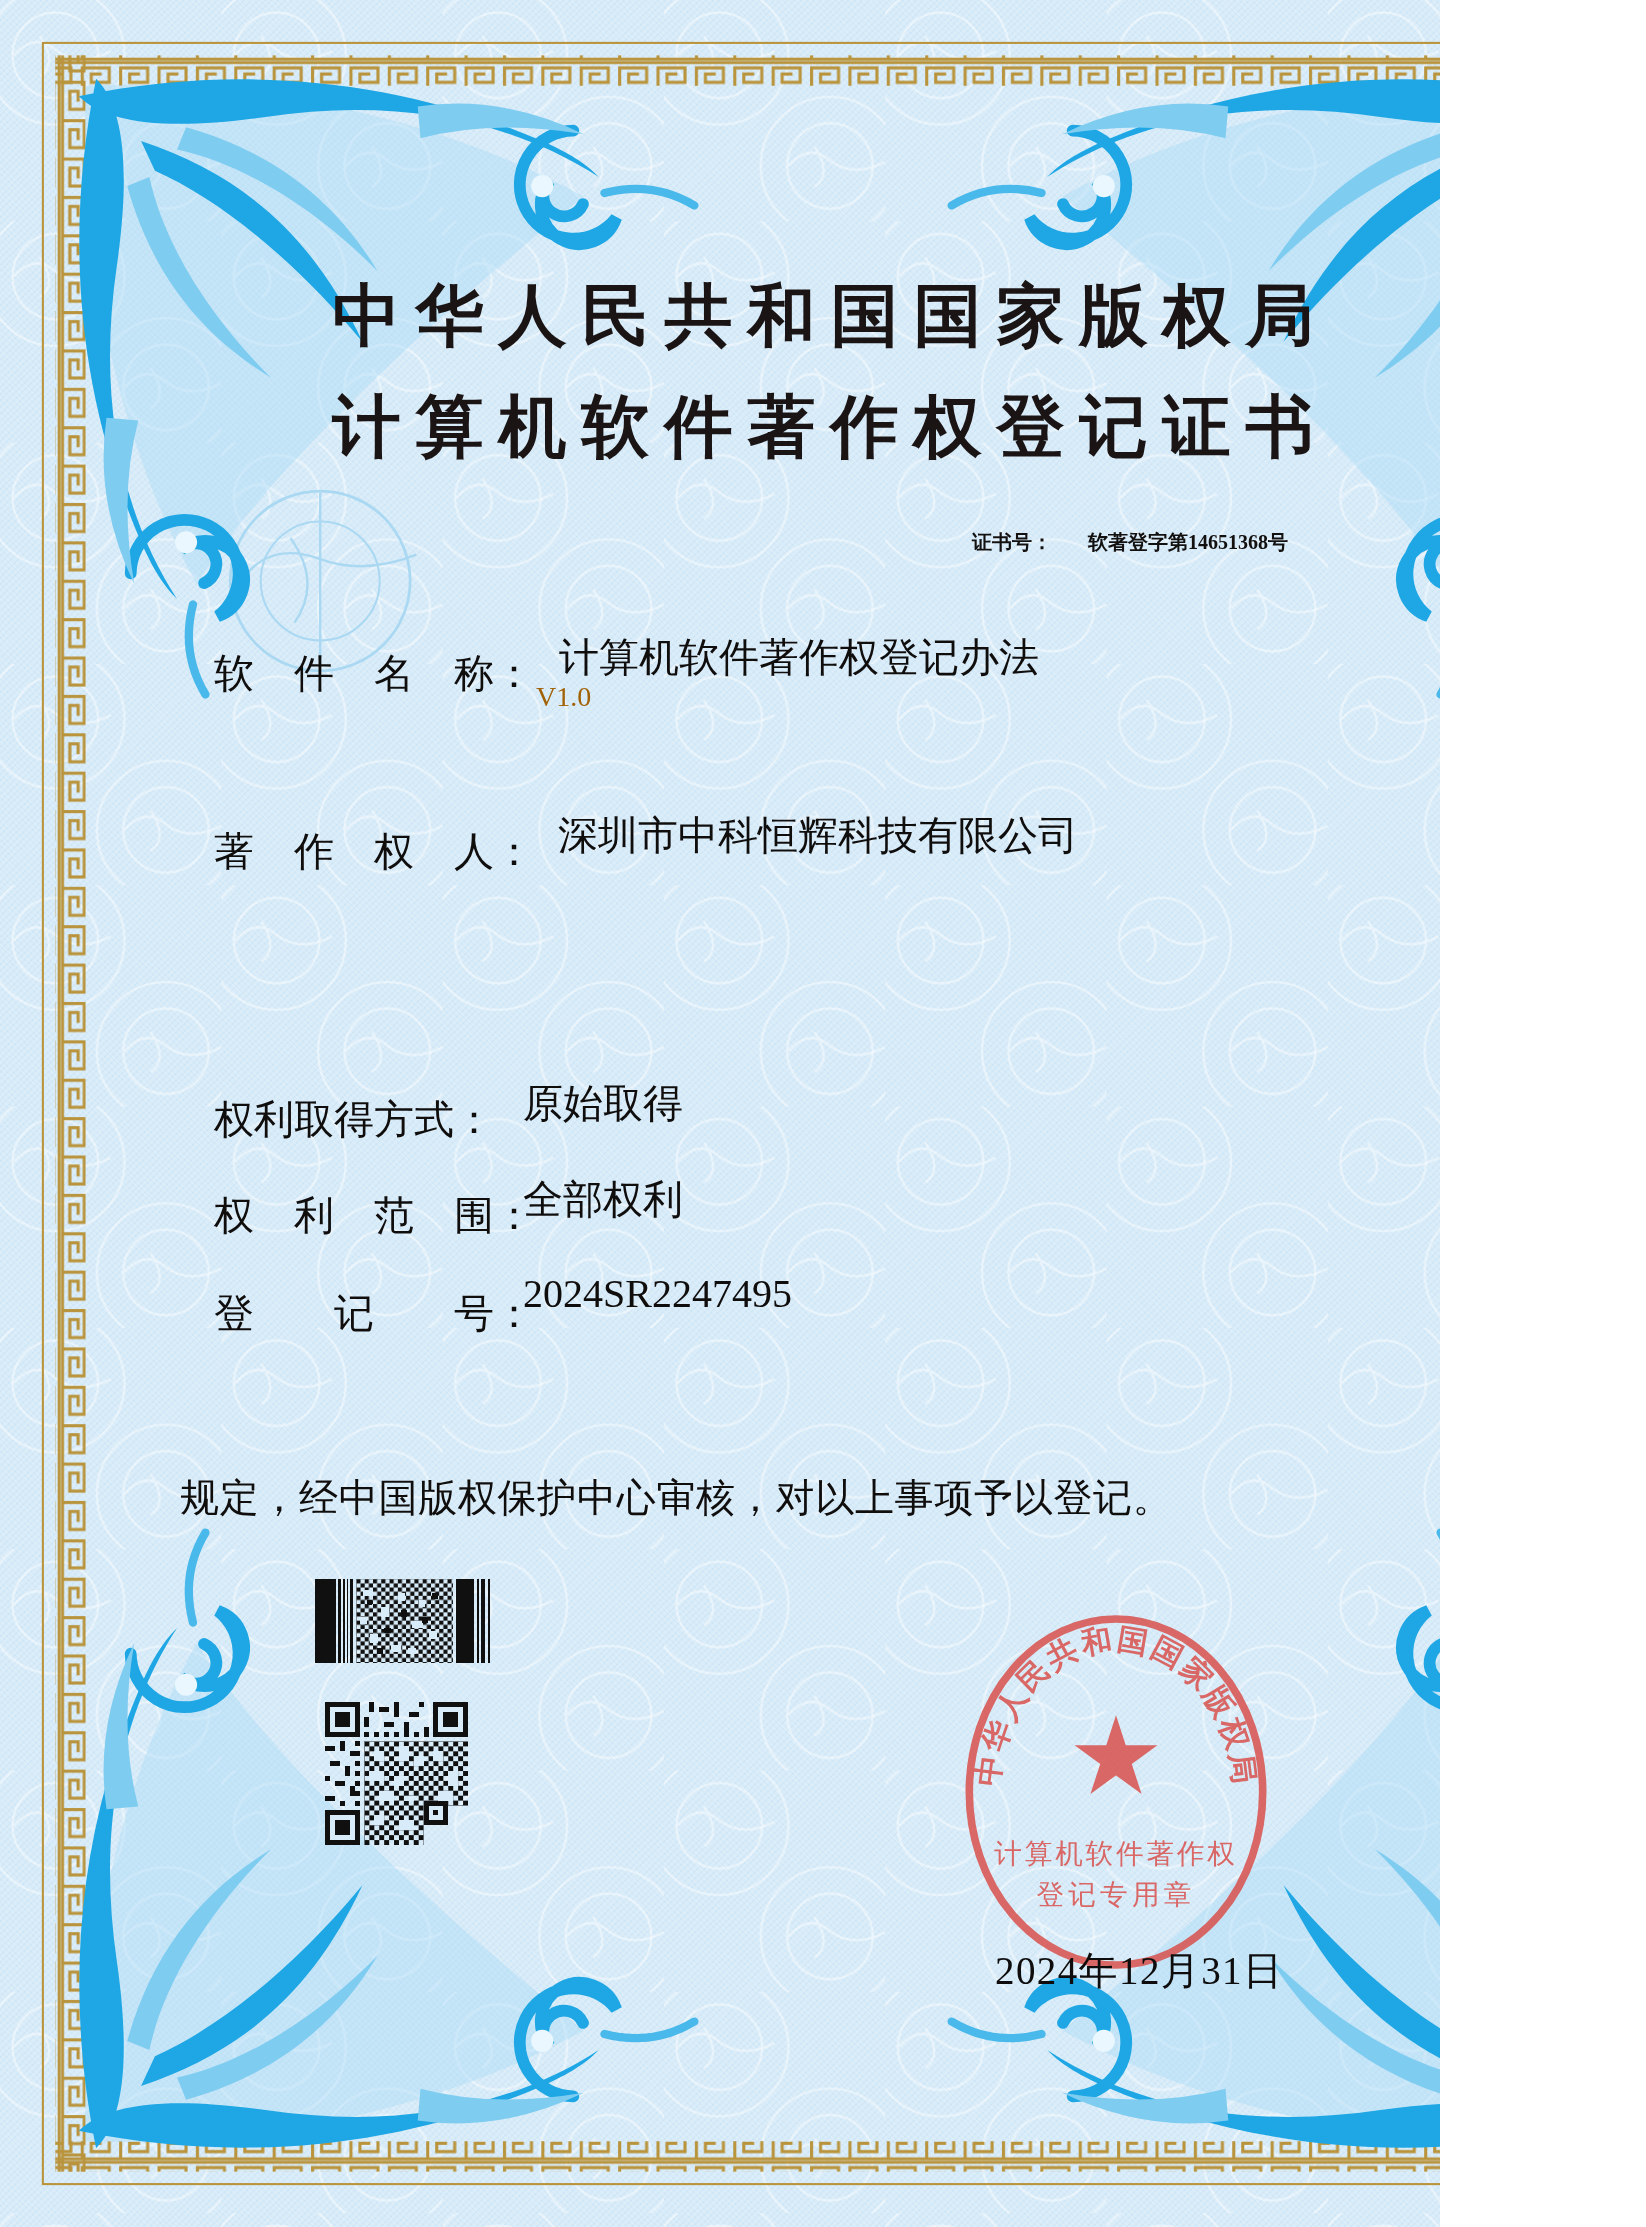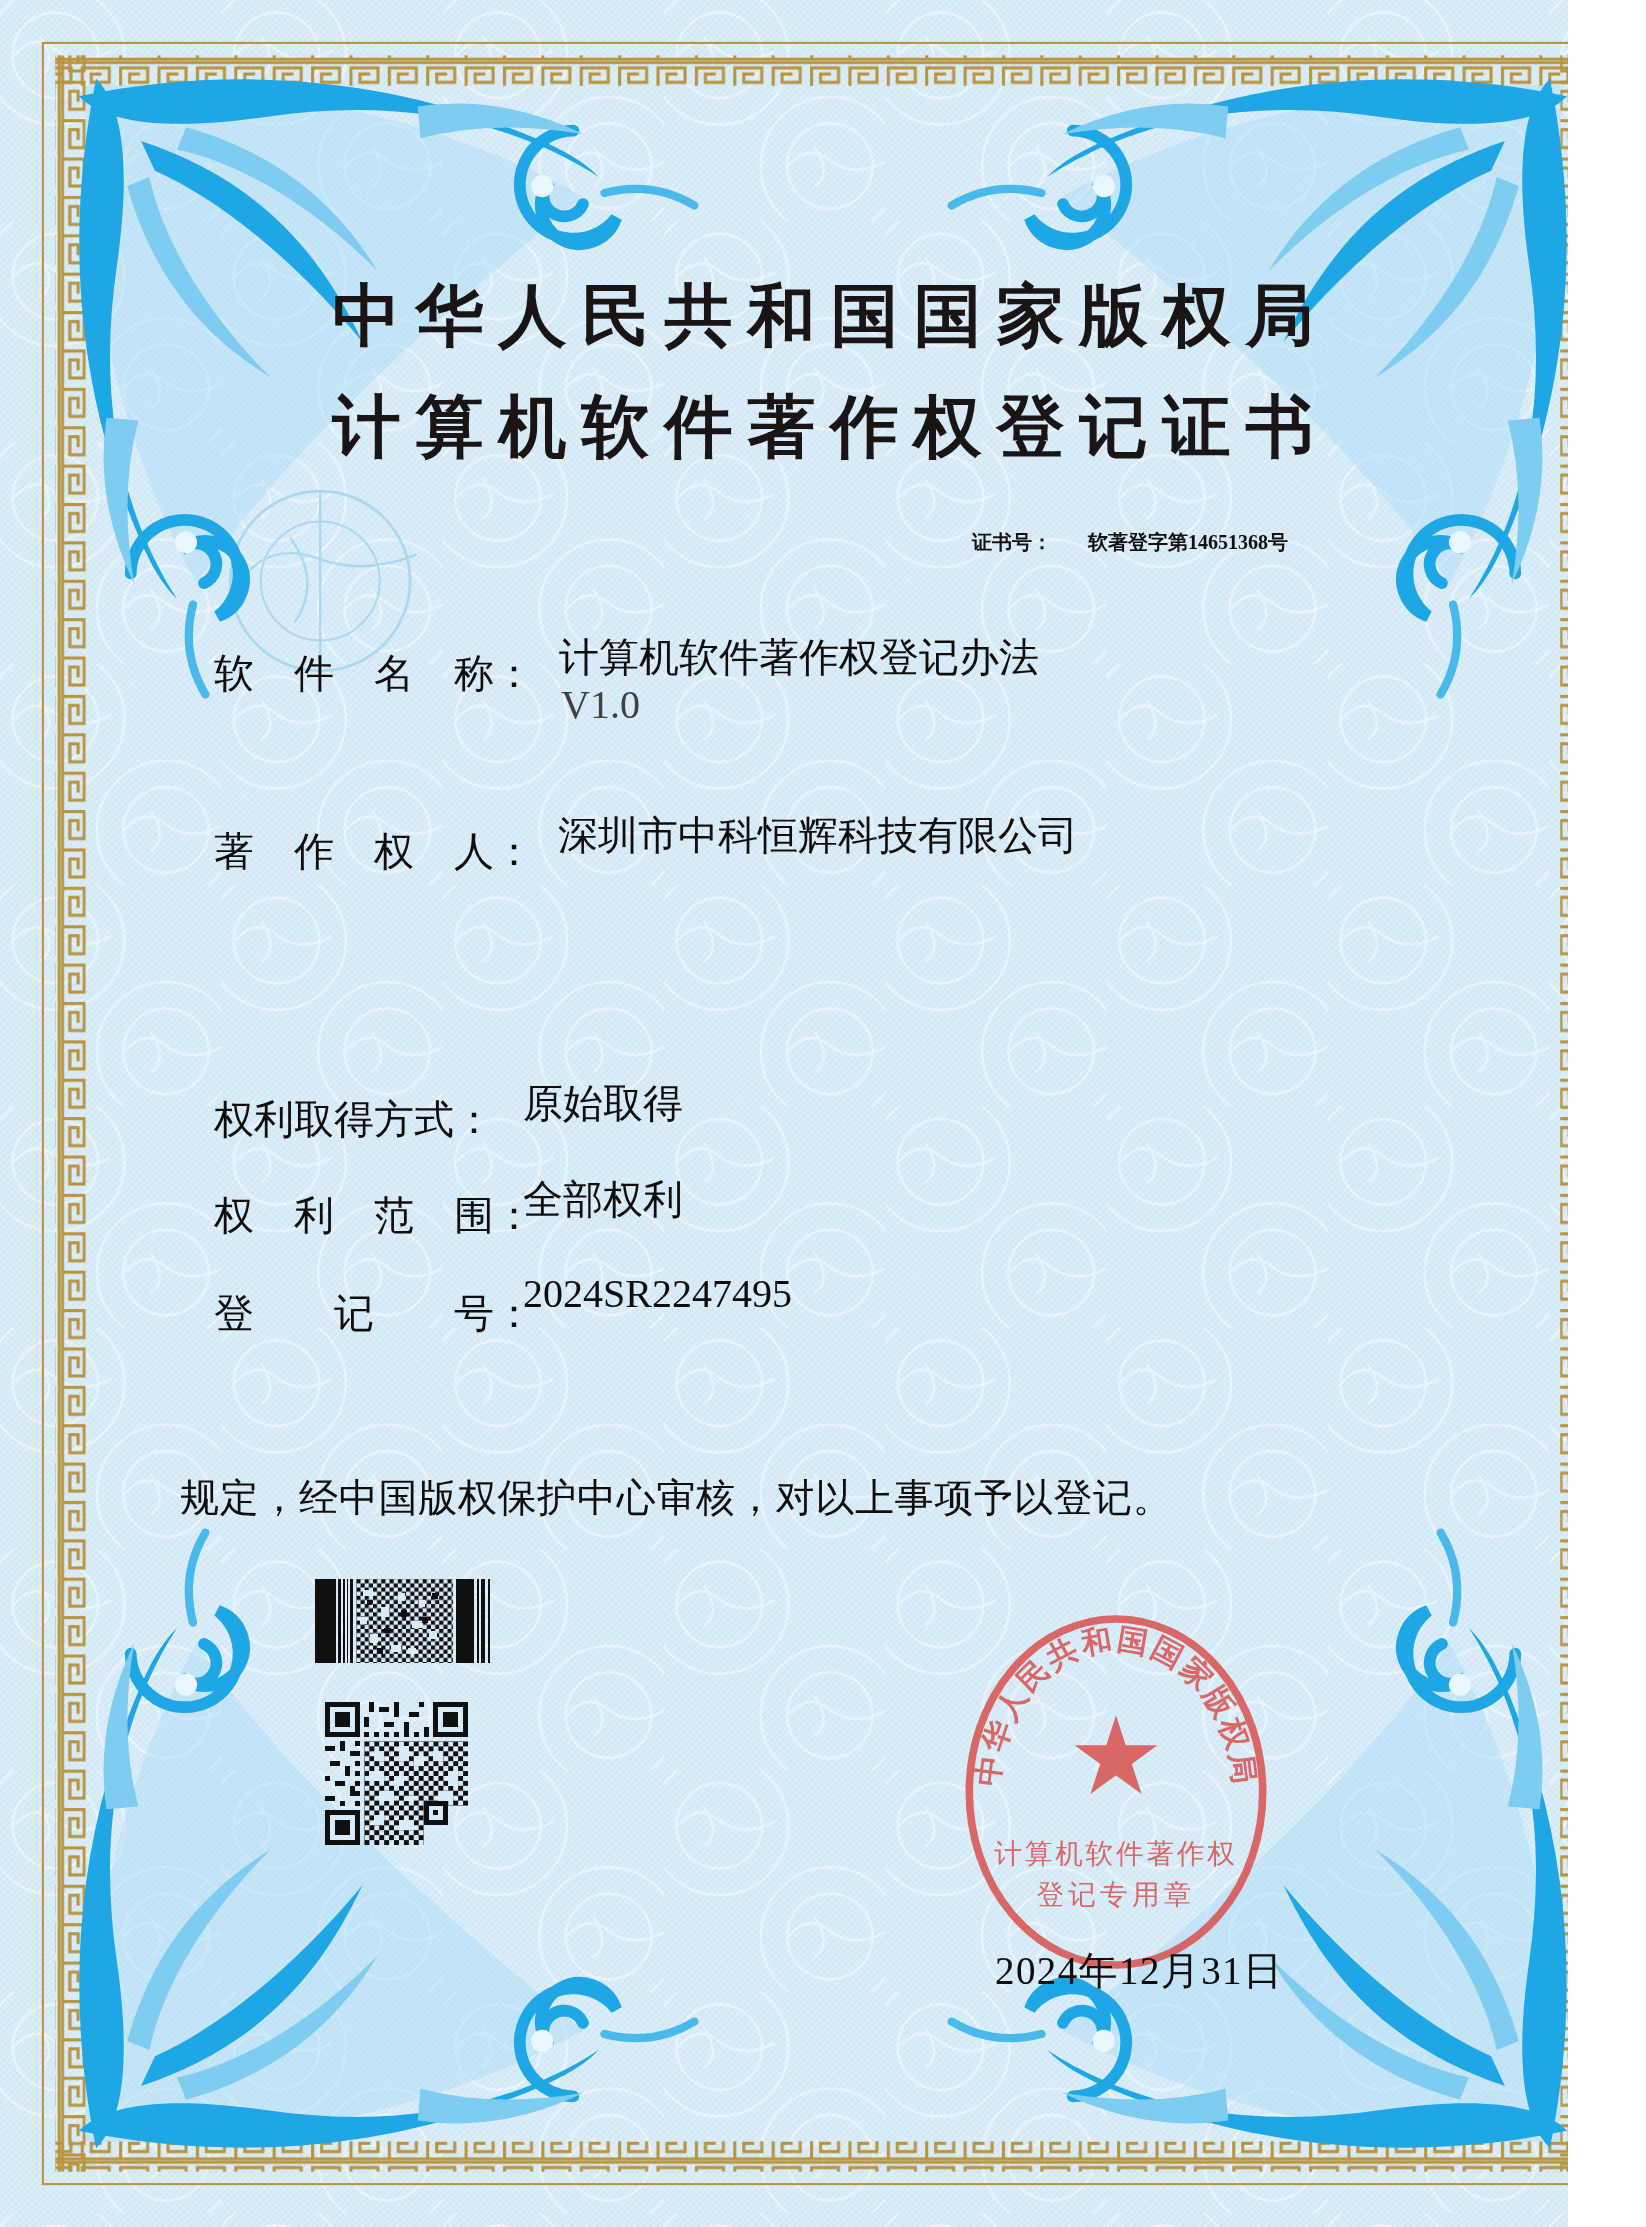--- a/index.html
+++ b/index.html
@@ -1,18 +1,18 @@
 <!DOCTYPE html>
 <html style="font-size:11px"><head>
 <meta charset="utf-8">
 <style>
   html,body{margin:0;padding:0;}
   .page{
     position:relative;
-    width:1568px;height:2227px;
+    width:1440px;height:2227px;
     background:#d8ebf8;
     overflow:hidden;
     font-family:"Liberation Serif","DejaVu Serif",serif;
   }
   .page::before{
     content:"";position:absolute;inset:0;
     background:
       repeating-linear-gradient(45deg, rgba(255,255,255,.16) 0 1.4px, rgba(255,255,255,0) 1.4px 4.2px),
       repeating-linear-gradient(-45deg, rgba(165,209,238,.20) 0 1.4px, rgba(165,209,238,0) 1.4px 4.8px);
     pointer-events:none;
@@ -21,21 +21,21 @@
   .abs{position:absolute;white-space:nowrap;color:#161111;}
   .title{left:0;width:1646px;text-align:center;font-weight:700;font-size:68px;letter-spacing:15px;text-indent:15px;color:#1b1414;}
   .t1{top:271px;}
   .t2{top:382px;}
   .certno{top:529px;left:972px;font-size:20px;font-weight:700;color:#131010;}
   .certno .gap{display:inline-block;width:36px;}
   .row{font-size:40px;color:#100d0d;}
   .row .lbl{position:absolute;left:214px;top:16px;}
   .row .val{position:absolute;top:0;}
   .r0{top:630px;} .r0 .val{left:559px;}
-  .rv2{top:681px;left:561px;font-size:40px;color:#404040;}
+  .rv2{top:681px;left:536px;font-size:28px;color:#a16207;}
   .r1{top:808px;} .r1 .val{left:558px;}
   .r2{top:1076px;} .r2 .val{left:523px;}
   .r3{top:1172px;} .r3 .val{left:523px;}
   .r4{top:1270px;} .r4 .val{left:523px;}
   .para{font-size:39px;letter-spacing:0.7px;color:#100d0d;}
   .p1{top:1375px;left:282px;}
   .p2{top:1471px;left:180px;}
   .barcode{position:absolute;left:315px;top:1579px;}
   .qrcode{position:absolute;left:325px;top:1700px;}
   .seal{position:absolute;left:943px;top:1605px;opacity:.85;}

